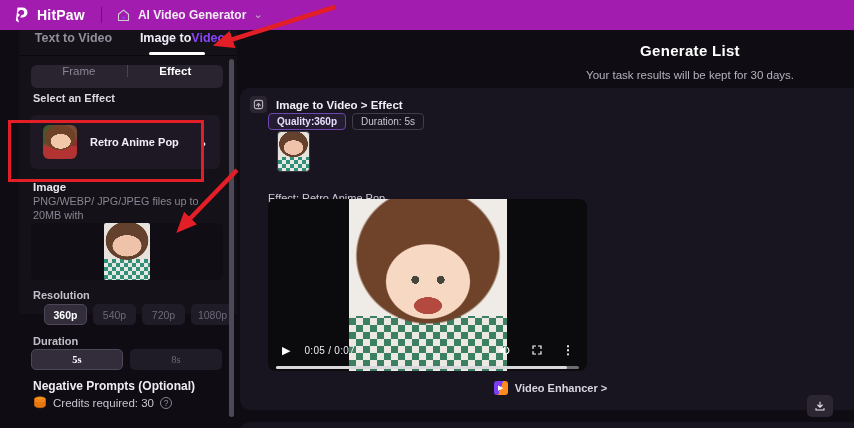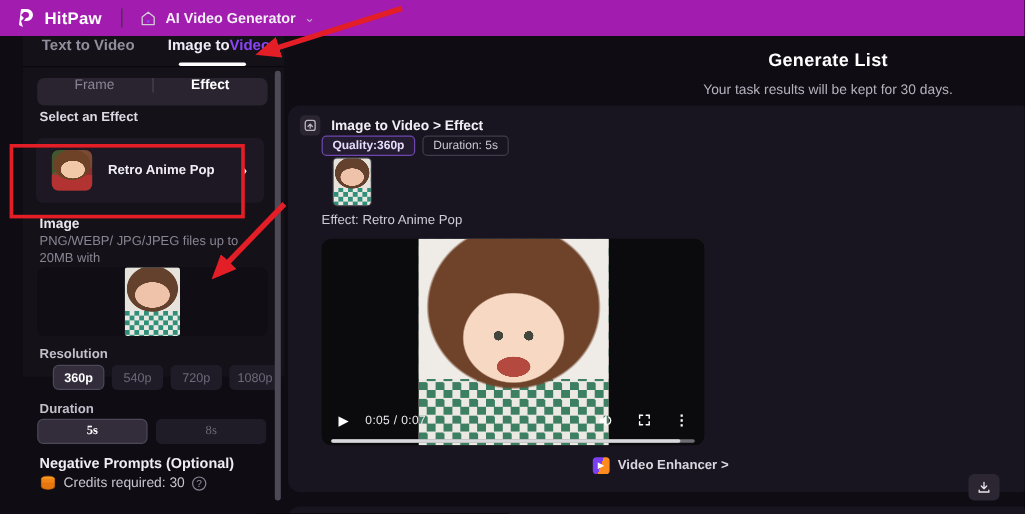--- a/index.html
+++ b/index.html
@@ -83,21 +83,21 @@
 
   .task-card { position: absolute; left: 240px; top: 88px; width: 620px; height: 322px; background: #191520; border-radius: 10px; }
   .task-head { position: absolute; left: 10px; top: 8px; display: flex; align-items: center; gap: 9px; }
   .task-type-icon { width: 17px; height: 17px; background: #2a2531; border-radius: 4px; display: flex; align-items: center; justify-content: center; }
   .task-breadcrumb { color: #f2eef6; font-size: 11.5px; font-weight: 700; }
   .badge-row { position: absolute; left: 28px; top: 25px; display: flex; gap: 6px; }
   .badge { height: 17px; padding: 0 8px; border-radius: 4px; font-size: 10px; display: flex; align-items: center; }
   .badge-quality { border: 1px solid #6e46ae; background: #241c31; color: #e6dcfb; font-weight: 700; }
   .badge-duration { border: 1px solid #403b4a; color: #c9c4d0; }
   .task-thumb { position: absolute; left: 37px; top: 43px; width: 33px; height: 41px; border-radius: 4px; border: 1px solid #39343f; }
-  .task-effect-line { position: absolute; left: 28px; top: 90px; color: #cfcad6; font-size: 11px; }
+  .task-effect-line { position: absolute; left: 28px; top: 104px; color: #cfcad6; font-size: 11px; }
 
   
   .player { position: absolute; left: 28px; top: 111px; width: 319px; height: 172px; background: #0b0a0d; border-radius: 8px; overflow: hidden; }
   .photo-anime {
       position: absolute; left: 50%; top: 0; transform: translateX(-50%); width: 158px; height: 172px;
       background-color: #efece7;
       background-image:
         radial-gradient(circle 4px at 42% 47%, #42463c 0 97%, rgba(0,0,0,0) 100%),
         radial-gradient(circle 4px at 58% 47%, #42463c 0 97%, rgba(0,0,0,0) 100%),
         radial-gradient(ellipse 9% 5% at 50% 62%, #b4493f 0 97%, rgba(0,0,0,0) 100%),

